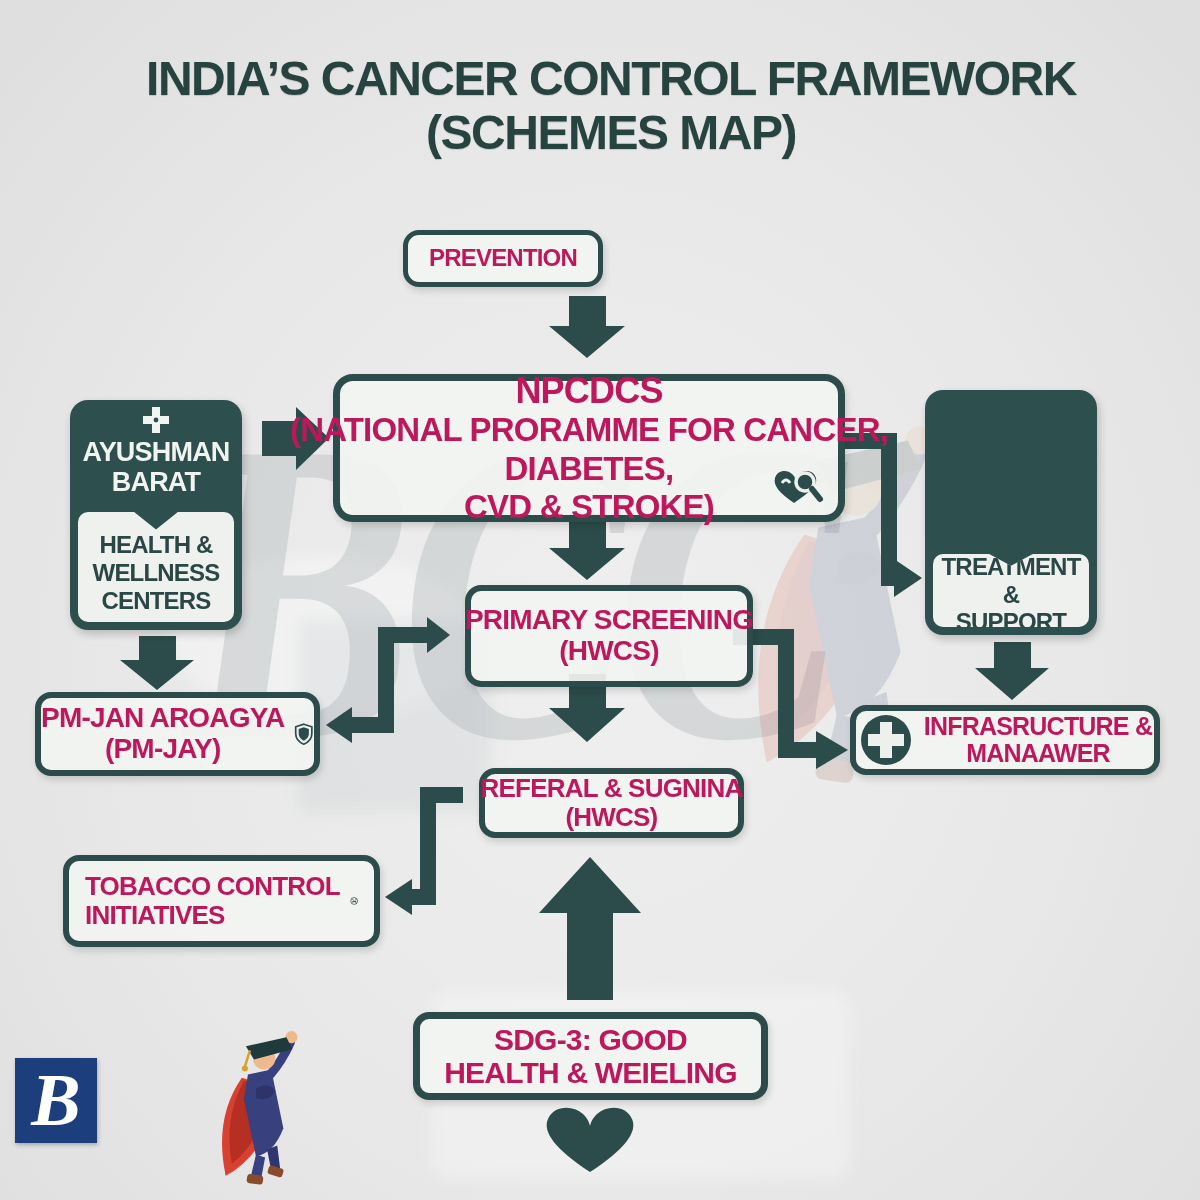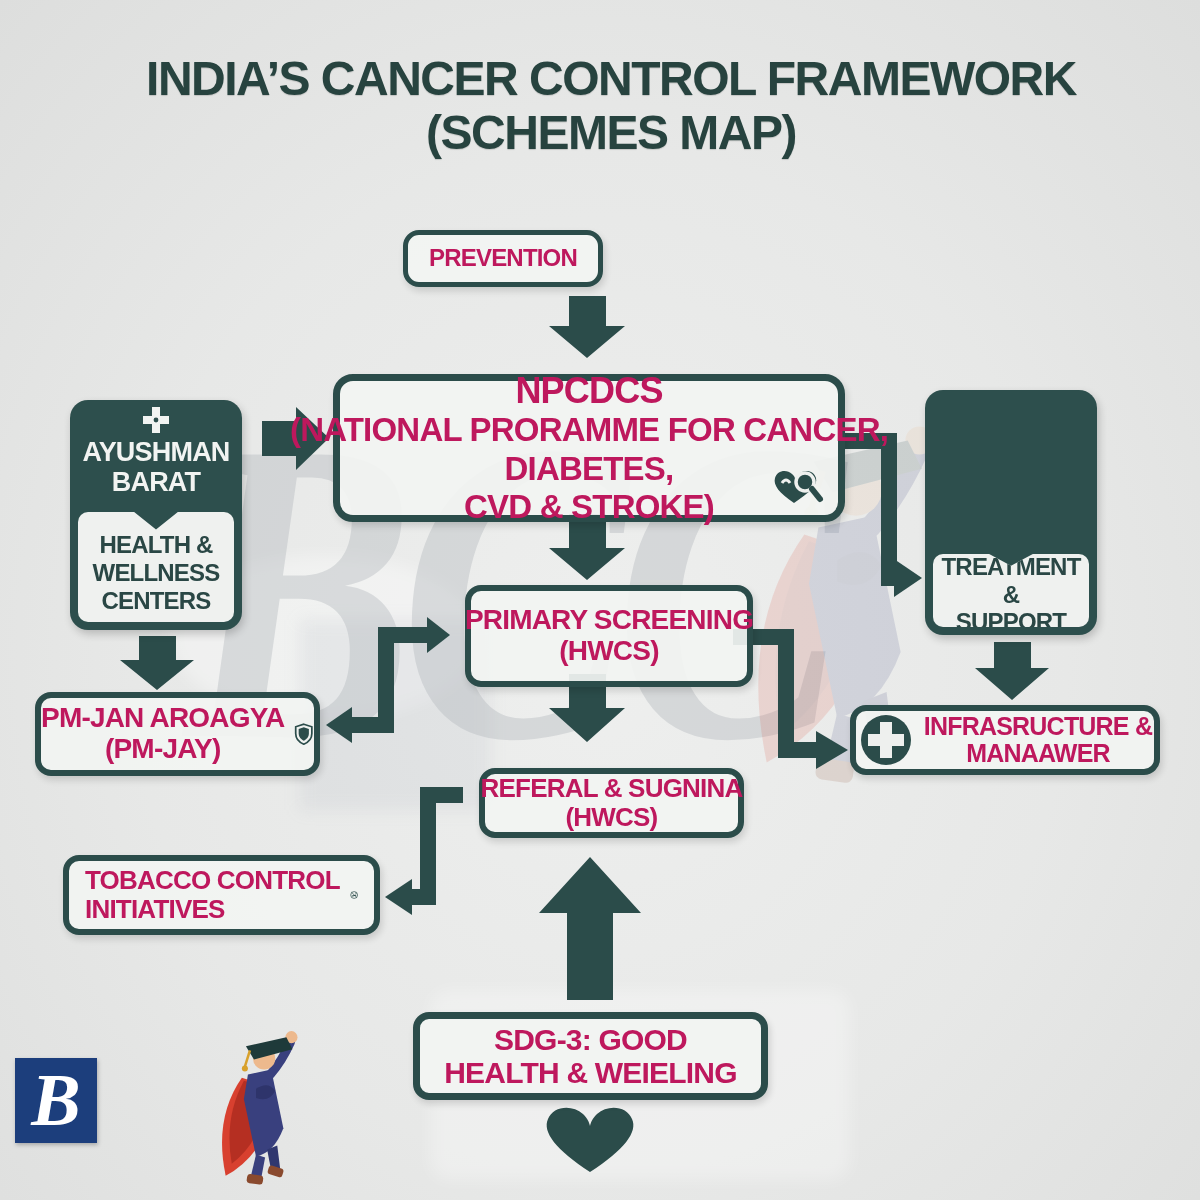--- a/index.html
+++ b/index.html
@@ -179,21 +179,21 @@
       <path d="M23,3 L42,9 L42,25 C42,38 33,46 23,50 C13,46 4,38 4,25 L4,9 Z" fill="none" stroke="#2b4c4a" stroke-width="4"></path>
       <path d="M23,10 L35,14 L35,25 C35,33 29,39 23,42 C17,39 11,33 11,25 L11,14 Z" fill="#2b4c4a"></path>
     </svg>
   </div>
 
   <div class="box" style="left:463px;top:768px;width:265px;height:70px;font-size:26px;margin-left:16px;">
     <div class="ln">REFERAL &amp; SUGNINA</div>
     <div class="ln">(HWCS)</div>
   </div>
 
-  <div class="box row" style="left:63px;top:855px;width:317px;height:80px;font-size:26px;justify-content:space-between;padding:0 16px;">
+  <div class="box row" style="left:63px;top:855px;width:317px;height:92px;font-size:26px;justify-content:space-between;padding:0 16px;">
     <div style="text-align:left;">
       <div class="ln">TOBACCO CONTROL</div>
       <div class="ln">INITIATIVES</div>
     </div>
     <svg width="58" height="58" viewBox="0 0 58 58">
       <circle cx="29" cy="29" r="24" fill="none" stroke="#2b4c4a" stroke-width="5"></circle>
       <rect x="13" y="30" width="30" height="7" rx="2" fill="#2b4c4a" transform="rotate(-12 28 33)"></rect>
       <path d="M38,20 q6,-3 2,-8 M42,24 q7,-3 3,-9" stroke="#2b4c4a" stroke-width="3" fill="none" stroke-linecap="round"></path>
       <path d="M13,12 L46,45" stroke="#2b4c4a" stroke-width="5" stroke-linecap="round"></path>
     </svg>

